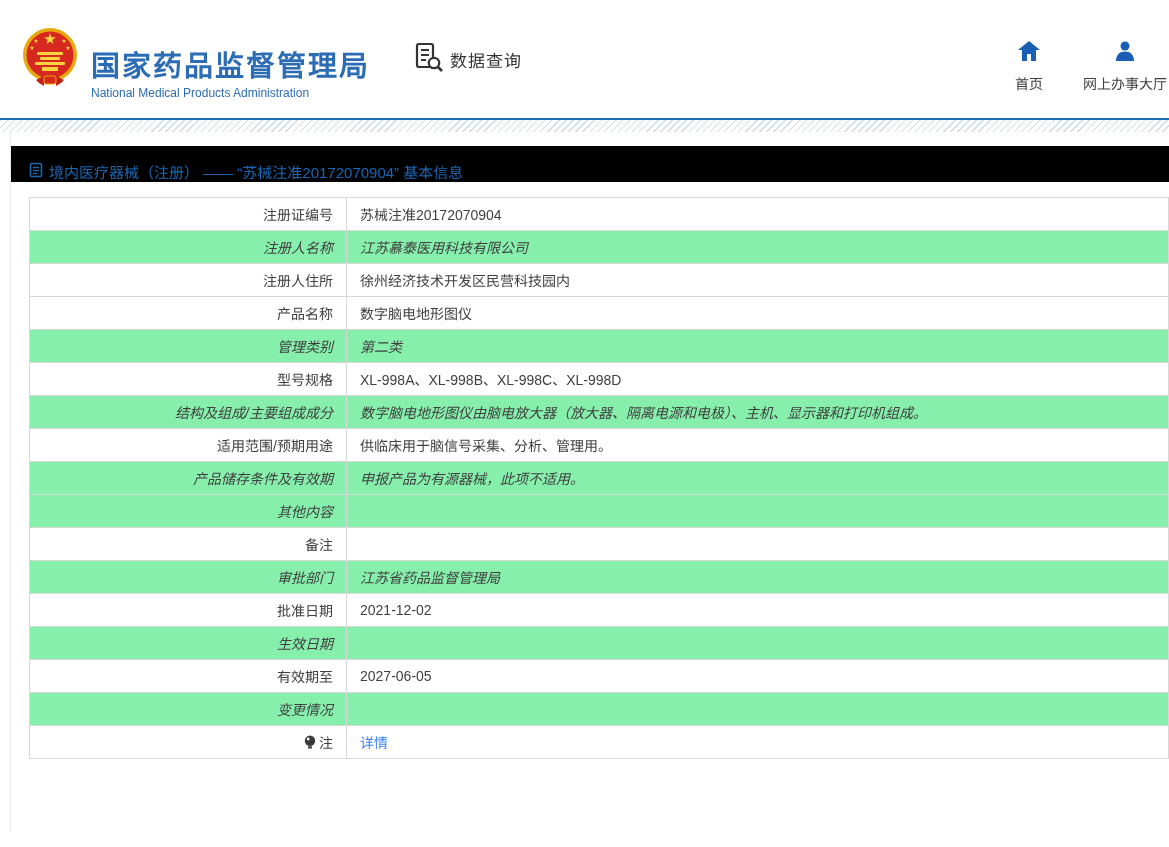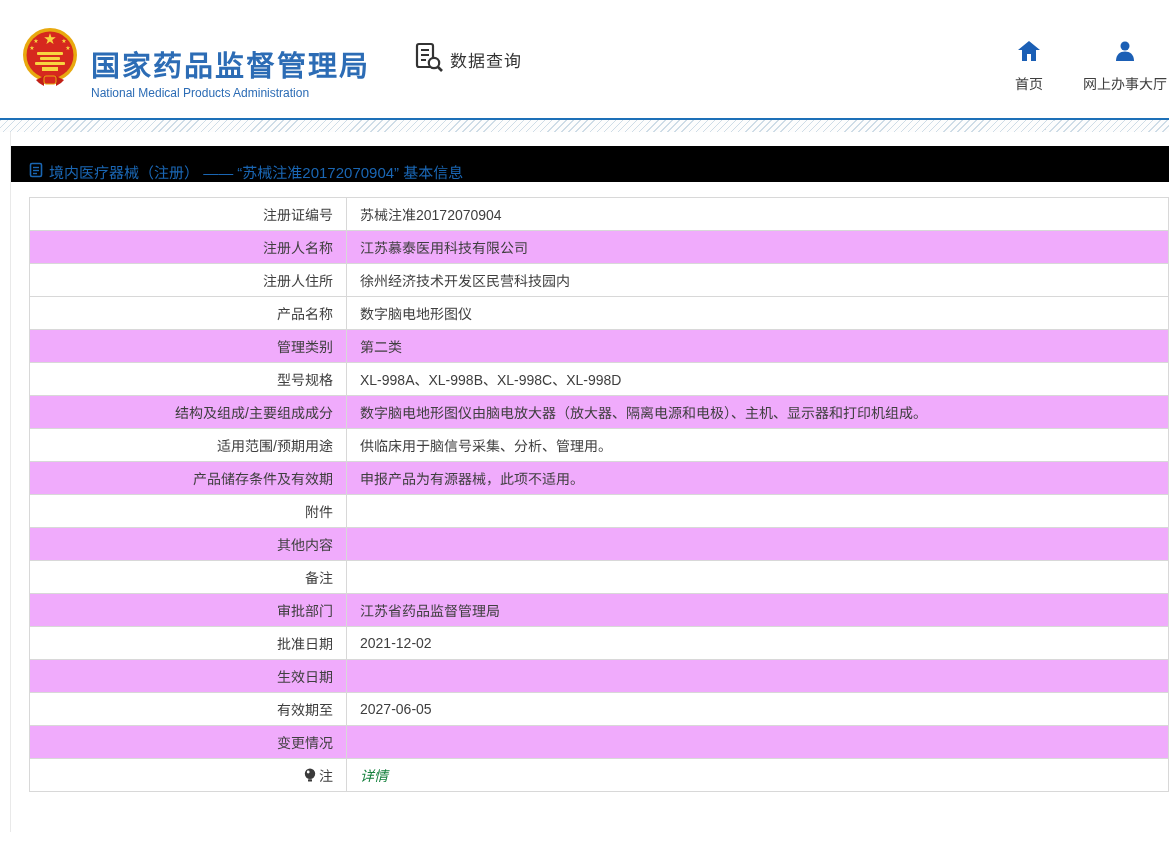--- a/index.html
+++ b/index.html
@@ -116,26 +116,25 @@
     vertical-align: middle;
   }
   .label-cell {
     width: 317px;
     text-align: right;
     padding-right: 13px;
     white-space: nowrap;
   }
   .value-cell { padding-left: 13px; }
   tr.row-odd  { background: #ffffff; }
-  tr.row-even { background: #f0abfc; }
+  tr.row-even { background: #86efac; font-style: italic; }
   .detail-link {
-    color: #15803d;
+    color: #3b82f6;
     text-decoration: none;
     cursor: pointer;
-    font-style: italic;
   }
   .bulb-icon-svg { vertical-align: -2px; margin-right: 3px; }
 </style>
 </head>
 <body>
 
 <div class="header">
 
   <div class="logo-wrap">
     <svg width="56" height="62" viewBox="0 0 56 62">
@@ -243,24 +242,20 @@
           <td class="value-cell">数字脑电地形图仪由脑电放大器（放大器、隔离电源和电极）、主机、显示器和打印机组成。</td>
         </tr>
         <tr class="row-odd">
           <td class="label-cell">适用范围/预期用途</td>
           <td class="value-cell">供临床用于脑信号采集、分析、管理用。</td>
         </tr>
         <tr class="row-even">
           <td class="label-cell">产品储存条件及有效期</td>
           <td class="value-cell">申报产品为有源器械，此项不适用。</td>
         </tr>
-        <tr class="row-odd">
-          <td class="label-cell">附件</td>
-          <td class="value-cell"></td>
-        </tr>
         <tr class="row-even">
           <td class="label-cell">其他内容</td>
           <td class="value-cell"></td>
         </tr>
         <tr class="row-odd">
           <td class="label-cell">备注</td>
           <td class="value-cell"></td>
         </tr>
         <tr class="row-even">
           <td class="label-cell">审批部门</td>

